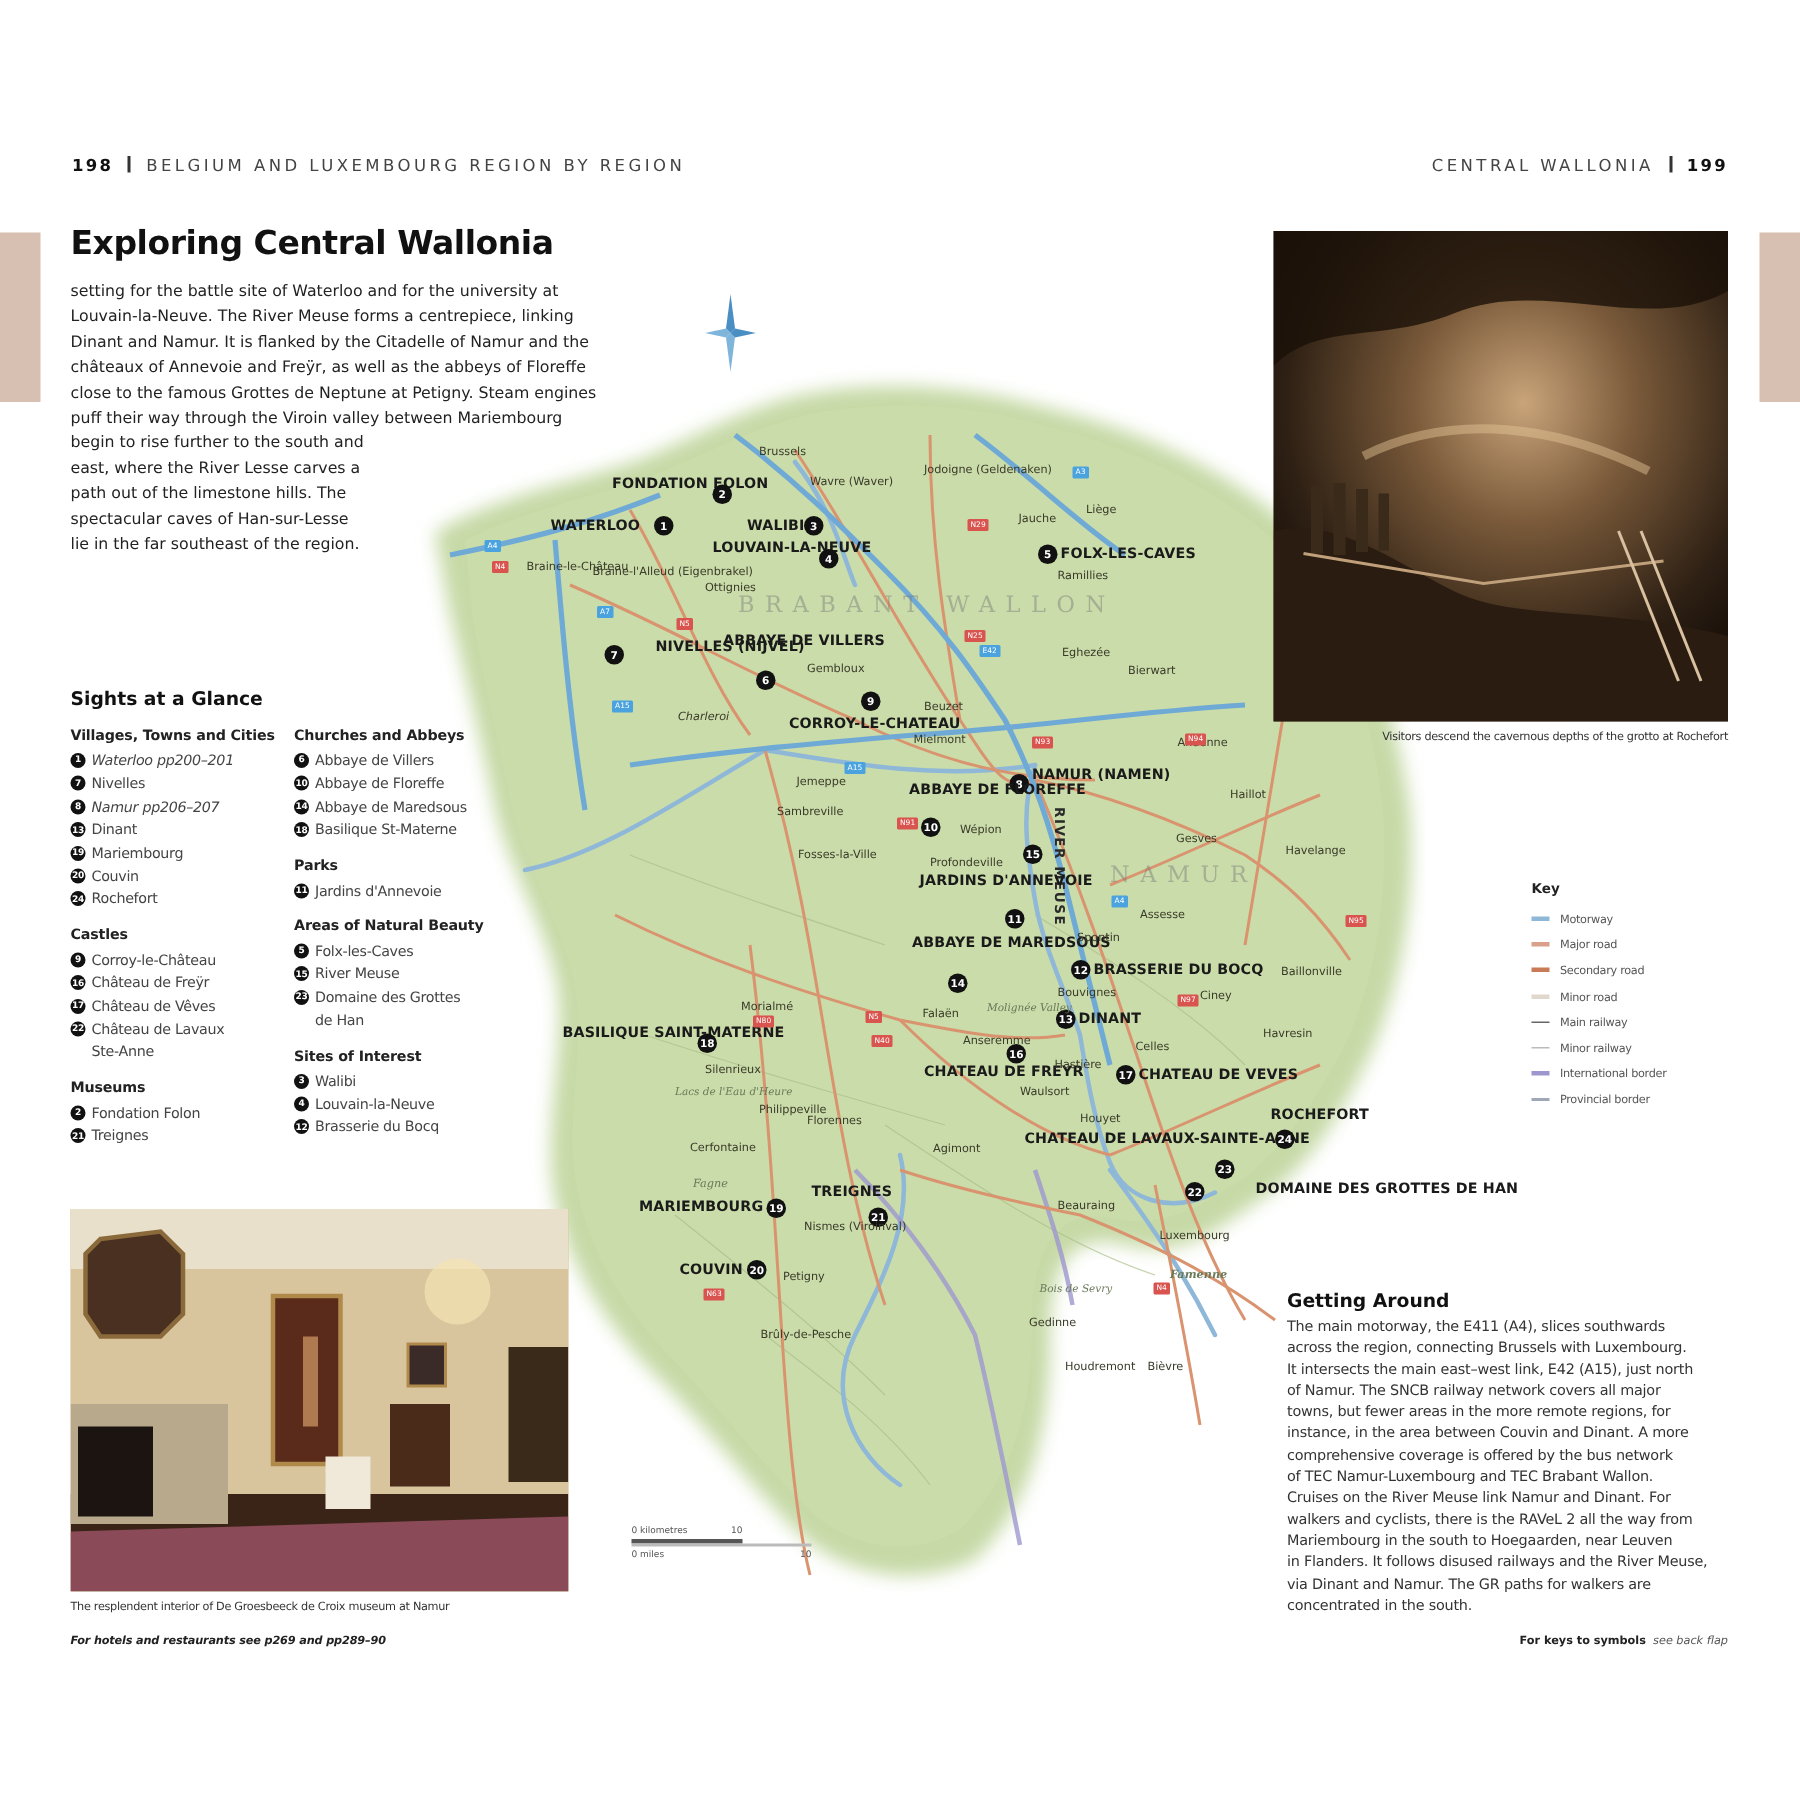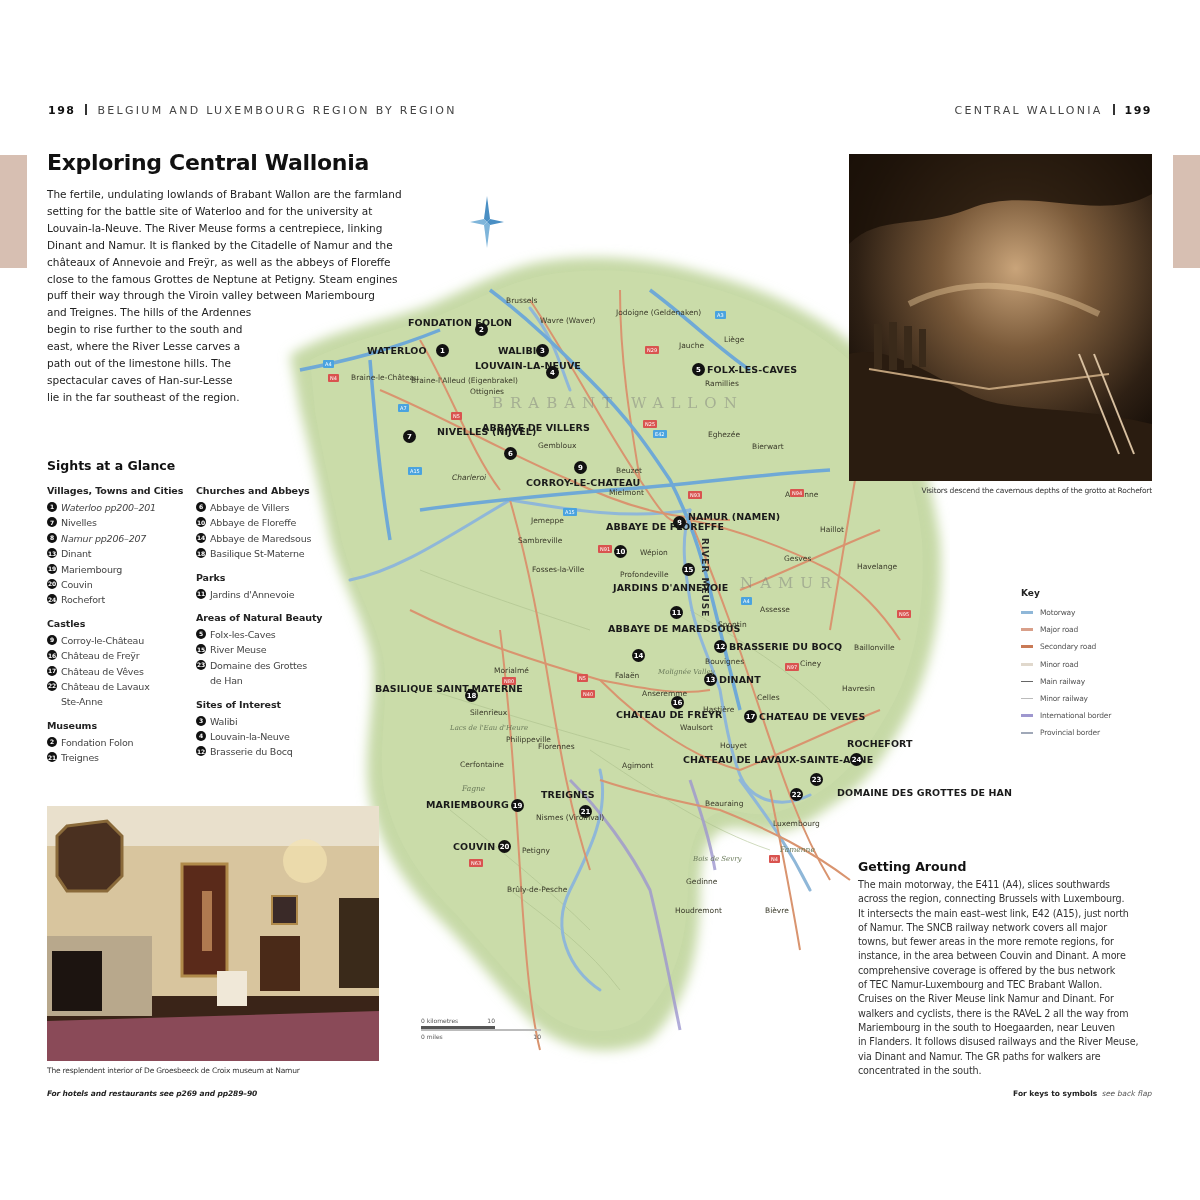--- a/index.html
+++ b/index.html
@@ -84,28 +84,26 @@
 <div class="running-head" id="rh-right">
   <span>CENTRAL WALLONIA</span><span class="sep"></span><b>199</b>
 </div>
 
 <div class="tab" id="tab-left"></div>
 <div class="tab" id="tab-right"></div>
 
 <h1 id="page-title">Exploring Central Wallonia</h1>
 
 <div class="intro">
-  <p>The fertile, undulating lowlands of Brabant Wallon are the farmland</p>
   <p>setting for the battle site of Waterloo and for the university at</p>
   <p>Louvain-la-Neuve. The River Meuse forms a centrepiece, linking</p>
   <p>Dinant and Namur. It is flanked by the Citadelle of Namur and the</p>
   <p>châteaux of Annevoie and Freÿr, as well as the abbeys of Floreffe</p>
   <p>close to the famous Grottes de Neptune at Petigny. Steam engines</p>
   <p>puff their way through the Viroin valley between Mariembourg</p>
-  <p>and Treignes. The hills of the Ardennes</p>
   <p>begin to rise further to the south and</p>
   <p>east, where the River Lesse carves a</p>
   <p>path out of the limestone hills. The</p>
   <p>spectacular caves of Han-sur-Lesse</p>
   <p>lie in the far southeast of the region.</p>
 </div>
 
 <div id="map">
   <svg class="map-svg" width="680" height="880" viewBox="0 0 680 880">
     <defs>
@@ -246,21 +244,21 @@
   <span class="mlabel sight" style="left:577px; top:549px;">ROCHEFORT</span>
   <span class="mnum" style="left:580px; top:563px;">24</span>
 
   <span class="mlabel town" style="left:236px; top:106px;">Brussels</span>
   <span class="mlabel town" style="left:270px; top:126px; width:40px; text-align:center;">Wavre (Waver)</span>
   <span class="mlabel town" style="left:346px; top:118px; width:60px; text-align:center;">Jodoigne (Geldenaken)</span>
   <span class="mlabel town" style="left:409px; top:151px;">Jauche</span>
   <span class="mlabel town" style="left:454px; top:145px;">Liège</span>
   <span class="mlabel town" style="left:435px; top:189px;">Ramillies</span>
   <span class="mlabel town" style="left:81px; top:183px; width:40px; text-align:center;">Braine-le-Château</span>
-  <span class="mlabel town" style="left:125px; top:186px; width:70px; text-align:left;margin-left:16px;">Braine-l'Alleud (Eigenbrakel)</span>
+  <span class="mlabel town" style="left:125px; top:186px; width:70px; text-align:left;">Braine-l'Alleud (Eigenbrakel)</span>
   <span class="mlabel town" style="left:200px; top:197px;">Ottignies</span>
   <span class="mlabel town" style="left:268px; top:251px;">Gembloux</span>
   <span class="mlabel town" style="left:438px; top:240px;">Eghezée</span>
   <span class="mlabel town" style="left:482px; top:252px;">Bierwart</span>
   <span class="mlabel town" style="left:182px; top:283px; font-style:italic;">Charleroi</span>
   <span class="mlabel town" style="left:346px; top:276px;">Beuzet</span>
   <span class="mlabel town" style="left:339px; top:298px;">Mielmont</span>
   <span class="mlabel town" style="left:515px; top:300px;">Andenne</span>
   <span class="mlabel town" style="left:261px; top:326px;">Jemeppe</span>
   <span class="mlabel town" style="left:248px; top:346px;">Sambreville</span>
@@ -287,28 +285,28 @@
   <span class="mlabel town" style="left:450px; top:551px;">Houyet</span>
   <span class="mlabel town" style="left:433px; top:515px;">Hastière</span>
   <span class="mlabel town" style="left:190px; top:570px;">Cerfontaine</span>
   <span class="mlabel town" style="left:352px; top:571px;">Agimont</span>
   <span class="mlabel town" style="left:435px; top:609px;">Beauraing</span>
   <span class="mlabel town" style="left:266px; top:623px; width:40px;">Nismes (Viroinval)</span>
   <span class="mlabel town" style="left:252px; top:656px;">Petigny</span>
   <span class="mlabel town" style="left:503px; top:629px;">Luxembourg</span>
   <span class="mlabel town" style="left:237px; top:695px;">Brûly-de-Pesche</span>
   <span class="mlabel town" style="left:416px; top:687px;">Gedinne</span>
-  <span class="mlabel town" style="left:376px; top:716px;padding-left:29px;">Houdremont</span>
+  <span class="mlabel town" style="left:411px; top:716px;padding-left:29px;">Houdremont</span>
   <span class="mlabel town" style="left:495px; top:716px;">Bièvre</span>
 
   <span class="mlabel town" style="left:180px; top:534px; font-style:italic; font-family:'DejaVu Serif',serif; color:#6a7a5a; font-size:7px;">Lacs de l'Eau d'Heure</span>
   <span class="mlabel town" style="left:192px; top:594px; font-style:italic; font-family:'DejaVu Serif',serif; color:#6a7a5a;">Fagne</span>
   <span class="mlabel town" style="left:388px; top:478px; font-style:italic; font-family:'DejaVu Serif',serif; color:#6a7a5a; font-size:7px;">Molignée Valley</span>
   <span class="mlabel town" style="left:423px; top:665px; font-style:italic; font-family:'DejaVu Serif',serif; color:#6a7a5a; font-size:7px;">Bois de Sevry</span>
-  <span class="mlabel town" style="left:510px; top:655px; font-style:italic; font-family:'DejaVu Serif',serif; color:#6a7a5a;">Famenne</span>
+  <span class="mlabel town" style="left:510px; top:655px; font-style:italic; font-family:'DejaVu Serif',serif; color:#6a7a5a;font-weight:bold;">Famenne</span>
 
   <span class="mroute motor" style="left:53px; top:170px;">A4</span>
   <span class="mroute motor" style="left:128px; top:214px;">A7</span>
   <span class="mroute motor" style="left:293px; top:318px;">A15</span>
   <span class="mroute motor" style="left:445px; top:121px;">A3</span>
   <span class="mroute motor" style="left:383px; top:240px;">E42</span>
   <span class="mroute motor" style="left:471px; top:407px;">A4</span>
   <span class="mroute motor" style="left:138px; top:277px;">A15</span>
   <span class="mroute nat" style="left:58px; top:184px;">N4</span>
   <span class="mroute nat" style="left:181px; top:222px;">N5</span>

